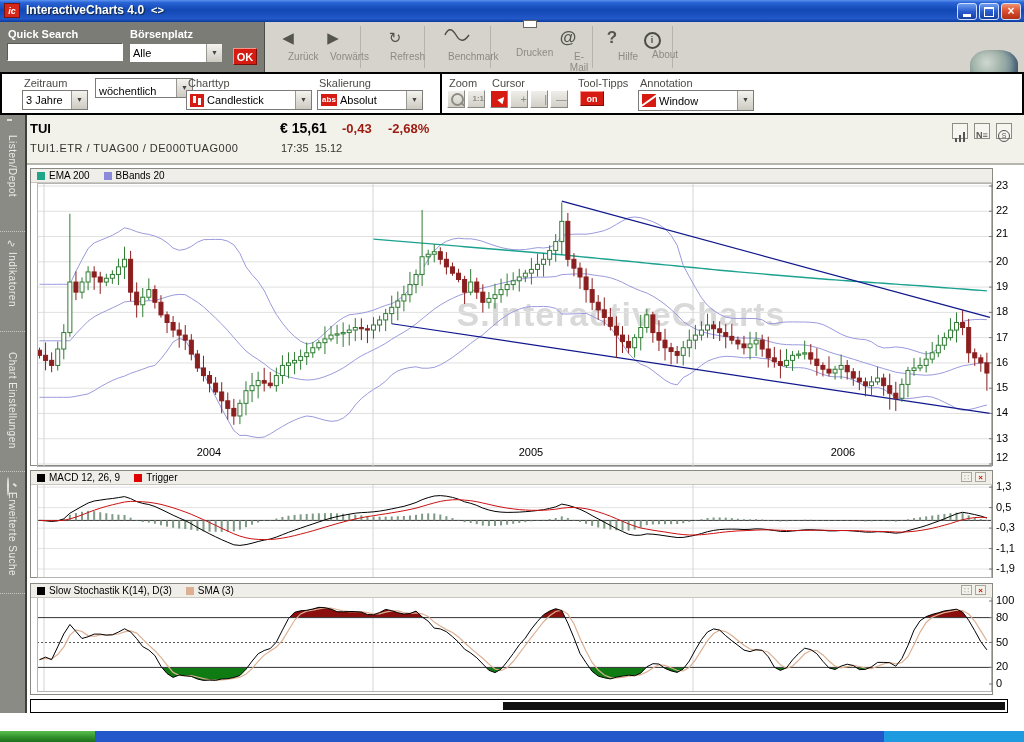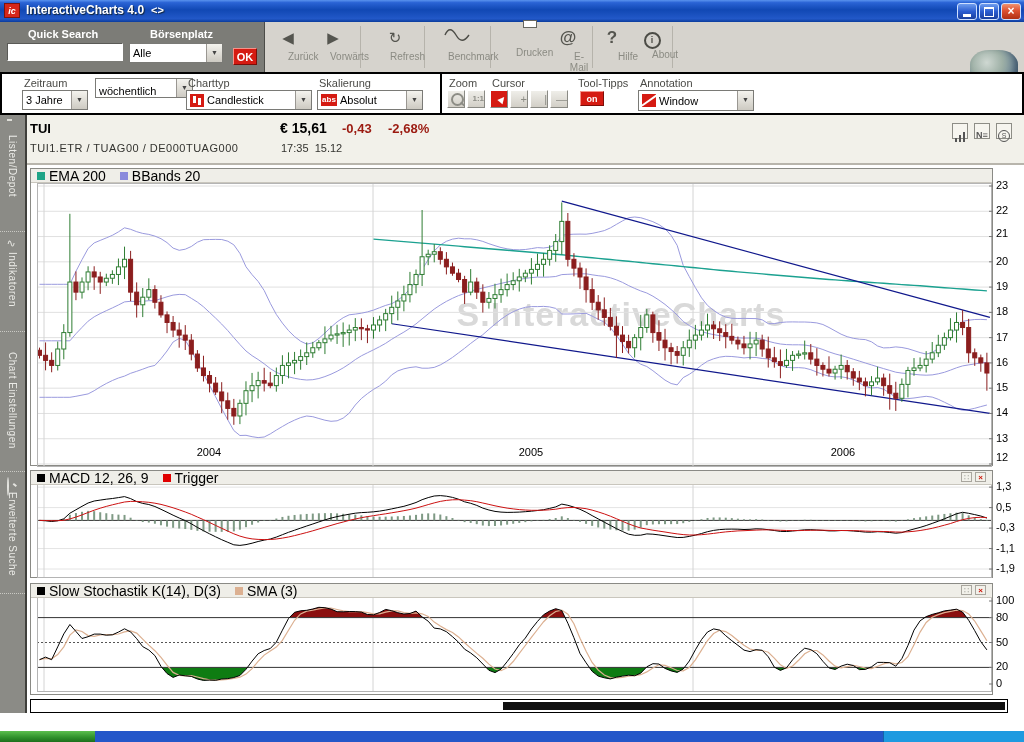--- a/index.html
+++ b/index.html
@@ -16,21 +16,21 @@
   .win-badge{font-weight:bold;font-size:11px;margin-left:7px;}
   .wb{position:absolute;top:3px;width:20px;height:17px;border:1px solid #cfe0ff;border-radius:3px;
     box-sizing:border-box;color:#fff;text-align:center;line-height:14px;font-weight:bold;
     background:linear-gradient(180deg,#6f9dee 0%,#2a5cd0 50%,#1a3f9e 100%);}
   .wb.close{background:linear-gradient(180deg,#f0926f 0%,#dd5132 45%,#b03015 100%);font-size:12px;line-height:15px;}
   .wb .minbar{display:inline-block;width:8px;height:3px;background:#fff;margin-top:10px;}
   .wb .restsq{display:inline-block;width:8px;height:7px;border:1px solid #fff;border-top:2px solid #fff;margin-top:3px;}
   
   .toolbar1{position:absolute;left:0;top:22px;width:1024px;height:50px;background:#d6d3cd;}
   .search-zone{position:absolute;left:0;top:0;width:264px;height:50px;background:#7c7c77;border-right:1px solid #4c4c48;}
-  .tb1-label{position:absolute;color:#fff;font-weight:bold;font-size:11px;margin-left:20px;}
+  .tb1-label{position:absolute;color:#fff;font-weight:bold;font-size:11px;}
   .qs-input{position:absolute;left:7px;top:21px;width:110px;height:16px;border:1px solid #5a5a56;
     border-right-color:#fff;border-bottom-color:#fff;font-size:11px;padding:0 2px;}
   .xp-select{position:absolute;background:#fff;border:1px solid #7a7a76;display:flex;align-items:center;
     font-size:11px;box-sizing:border-box;padding-left:3px;height:20px;}
   .xp-select .txt{flex:1;white-space:nowrap;overflow:hidden;}
   .dd-arrow{width:15px;height:100%;background:linear-gradient(180deg,#f4f3ee,#cdcac2);
     border-left:1px solid #9a9792;color:#444;font-size:7px;text-align:center;line-height:18px;flex:none;}
   .ok-btn{position:absolute;left:233px;top:26px;width:24px;height:17px;background:#d51b12;color:#fff;
     font-weight:bold;font-size:11px;text-align:center;line-height:17px;
     border:1px solid;border-color:#f59289 #7d0e08 #7d0e08 #f59289;box-sizing:border-box;}
@@ -90,21 +90,21 @@
   .ico-folder{width:11px;height:7px;background:#dedeD8;border-radius:1px;position:relative;margin-top:2px;}
   .ico-folder:before{content:"";position:absolute;left:0;top:-2px;width:5px;height:2px;background:#dedeD8;}
   .ico-wave{color:#e4e4df;font-size:11px;line-height:10px;}
   .ico-sliders{width:9px;height:9px;margin-top:1px;
     background:repeating-linear-gradient(90deg,#e4e4df 0 1px,transparent 1px 4px);}
   .ico-mag{width:7px;height:7px;border:1.5px solid #e4e4df;border-radius:50%;position:relative;margin-top:1px;}
   .ico-mag:after{content:"";position:absolute;left:5px;top:6px;width:4px;height:1.5px;background:#e4e4df;transform:rotate(40deg);}
   
   .panel{position:absolute;background:#fff;border:1px solid #8a8a85;box-sizing:border-box;}
   .panel-legend{position:absolute;left:0;top:0;right:0;height:13px;background:#efeee8;
-    border-bottom:1px solid #c9c6bd;font-size:14px;color:#000;display:flex;align-items:center;padding-left:6px;}
+    border-bottom:1px solid #c9c6bd;font-size:10px;color:#000;display:flex;align-items:center;padding-left:6px;}
   .leg-sq{display:inline-block;width:8px;height:8px;margin-right:4px;flex:none;}
   .leg-lbl{margin-right:14px;white-space:nowrap;}
   .panel-ctl{position:absolute;top:1px;right:6px;display:flex;gap:3px;z-index:5;}
   .pbtn{width:11px;height:10px;border:1px solid #a9a69e;background:#f2f1ea;font-size:8px;line-height:9px;
     text-align:center;color:#8a8a84;box-sizing:border-box;}
   .pbtn.x{color:#cc1104;font-weight:bold;}
   .watermark{position:absolute;left:340px;top:126px;width:500px;text-align:center;
     font-size:34px;font-weight:bold;color:#d9d9d9;letter-spacing:1px;white-space:nowrap;}
   svg.canvas{position:absolute;left:0;top:0;}
   

